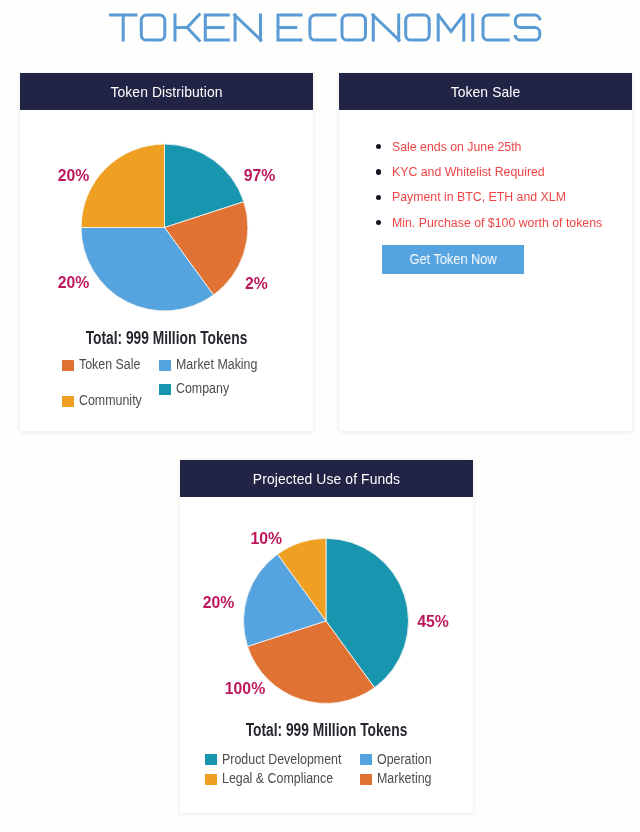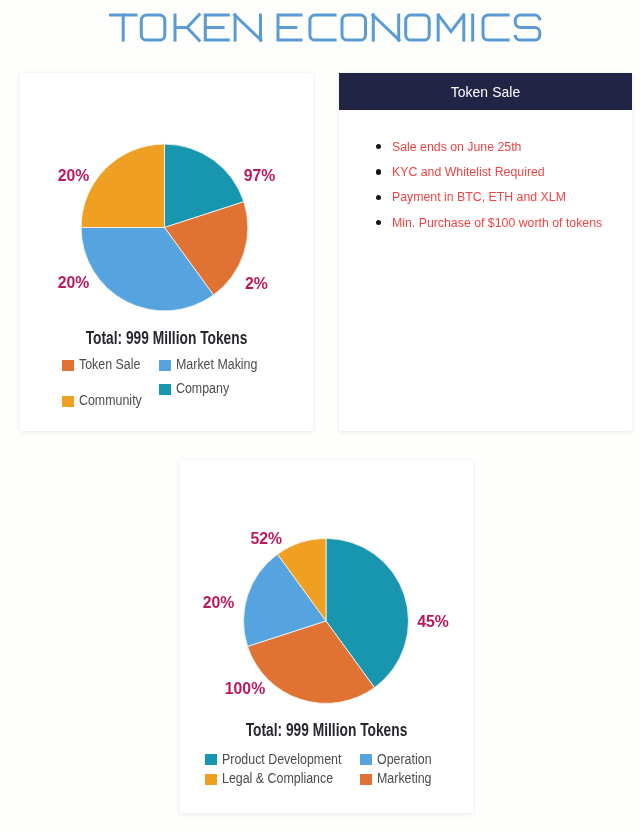--- a/index.html
+++ b/index.html
@@ -128,20 +128,23 @@
         <path d="M1.50,28.10 V0" transform="translate(436.70,13.5)"></path>
         <path d="M27.10,0 V28.10" transform="translate(436.70,13.5)"></path>
         <path d="M1.05,0.60 L14.30,18.12 L27.55,0.60" transform="translate(436.70,13.5)"></path>
         <path d="M1.50,0 V28.10" transform="translate(471.20,13.5)"></path>
         <path d="M28.20,1.50 H6.70 A5.2,5.2 0 0 0 1.50,6.70 V21.40 A5.2,5.2 0 0 0 6.70,26.60 H28.20" transform="translate(481.50,13.5)"></path>
         <path d="M26.00,4.36 V6.70 A5.2,5.2 0 0 0 20.80,1.50 H6.70 A5.2,5.2 0 0 0 1.50,6.70 V8.85 A5.2,5.2 0 0 0 6.70,14.05 H20.80 A5.2,5.2 0 0 1 26.00,19.25 V21.40 A5.2,5.2 0 0 1 20.80,26.60 H6.70 A5.2,5.2 0 0 1 1.50,21.40 V23.74" transform="translate(513.80,13.5)"></path>
       </g>
     </svg>
 
   <div class="card" id="card-dist">
+    <div class="card-header">
+        <span>Token Distribution</span>
+      </div>
     <div class="chart-area">
       <svg class="pie-svg" id="pie-dist" width="293" height="290">
           <path d="M144.5,154.5 L144.50,71.10 A83.4,83.4 0 0 1 223.82,128.73 Z" fill="#1996af" stroke="#f5f4f2" stroke-width="0.85" stroke-linejoin="round"></path>
           <path d="M144.5,154.5 L223.82,128.73 A83.4,83.4 0 0 1 193.52,221.97 Z" fill="#e07233" stroke="#f5f4f2" stroke-width="0.85" stroke-linejoin="round"></path>
           <path d="M144.5,154.5 L193.52,221.97 A83.4,83.4 0 0 1 61.10,154.50 Z" fill="#55a4e0" stroke="#f5f4f2" stroke-width="0.85" stroke-linejoin="round"></path>
           <path d="M144.5,154.5 L61.10,154.50 A83.4,83.4 0 0 1 144.50,71.10 Z" fill="#efa022" stroke="#f5f4f2" stroke-width="0.85" stroke-linejoin="round"></path>
         </svg>
       <div class="pct-label" id="d-l0" style="left: 223.8px; top: 94.5px;">97%</div>
       <div class="pct-label" id="d-l1" style="left: 224.9px; top: 202.8px;">2%</div>
       <div class="pct-label" id="d-l2" style="left: 37.8px; top: 202.3px;">20%</div>
@@ -171,34 +174,40 @@
   <div class="card" id="card-sale">
     <div class="card-header">
         <span>Token Sale</span>
       </div>
     <ul class="bullets" id="sale-bullets">
         <li style="top:0.0px"><span class="dot"></span><span class="btxt">Sale ends on June 25th</span></li>
         <li style="top:25.4px"><span class="dot"></span><span class="btxt">KYC and Whitelist Required</span></li>
         <li style="top:50.7px"><span class="dot"></span><span class="btxt">Payment in BTC, ETH and XLM</span></li>
         <li style="top:76.1px"><span class="dot"></span><span class="btxt">Min. Purchase of $100 worth of tokens</span></li>
       </ul>
+    <button class="cta" id="cta-btn">
+        <span>Get Token Now</span>
+      </button>
   </div>
 
   <div class="card" id="card-funds">
+    <div class="card-header">
+        <span>Projected Use of Funds</span>
+      </div>
     <div class="chart-area">
       <svg class="pie-svg" id="pie-funds" width="293" height="290">
           <path d="M146,160.9 L146.00,78.40 A82.5,82.5 0 0 1 194.49,227.64 Z" fill="#1996af" stroke="#f5f4f2" stroke-width="0.85" stroke-linejoin="round"></path>
           <path d="M146,160.9 L194.49,227.64 A82.5,82.5 0 0 1 67.54,186.39 Z" fill="#e07233" stroke="#f5f4f2" stroke-width="0.85" stroke-linejoin="round"></path>
           <path d="M146,160.9 L67.54,186.39 A82.5,82.5 0 0 1 97.51,94.16 Z" fill="#55a4e0" stroke="#f5f4f2" stroke-width="0.85" stroke-linejoin="round"></path>
           <path d="M146,160.9 L97.51,94.16 A82.5,82.5 0 0 1 146.00,78.40 Z" fill="#efa022" stroke="#f5f4f2" stroke-width="0.85" stroke-linejoin="round"></path>
         </svg>
       <div class="pct-label" id="f-l0" style="left: 237.2px; top: 154px;">45%</div>
       <div class="pct-label" id="f-l1" style="left: 44.8px; top: 220.8px;">100%</div>
       <div class="pct-label" id="f-l2" style="left: 22.8px; top: 134.6px;">20%</div>
-      <div class="pct-label" id="f-l3" style="left: 70.4px; top: 71.4px;">52%</div>
+      <div class="pct-label" id="f-l3" style="left: 70.4px; top: 71.4px;">10%</div>
     </div>
     <div class="total-line" id="f-total" style="top: 261.2px;">Total: 999 Million Tokens</div>
     <div class="legend" id="f-legend" style="left: 25.3px; top: 292.8px;">
         <div class="legend-item" style="left:0px;top:0.0px">
        <span class="swatch" style="background:#1996af"></span>
        <span class="legend-label">Product Development</span>
      </div>
         <div class="legend-item" style="left:155.2px;top:0.0px">
        <span class="swatch" style="background:#55a4e0"></span>
        <span class="legend-label">Operation</span>

